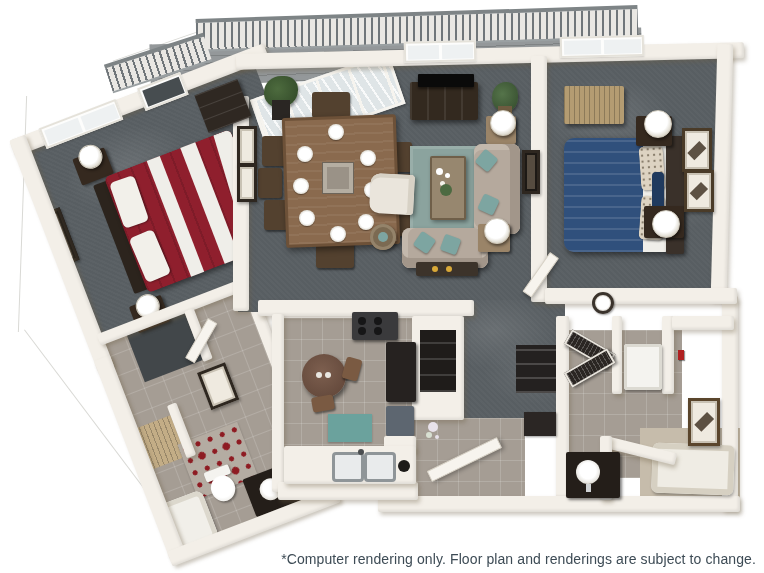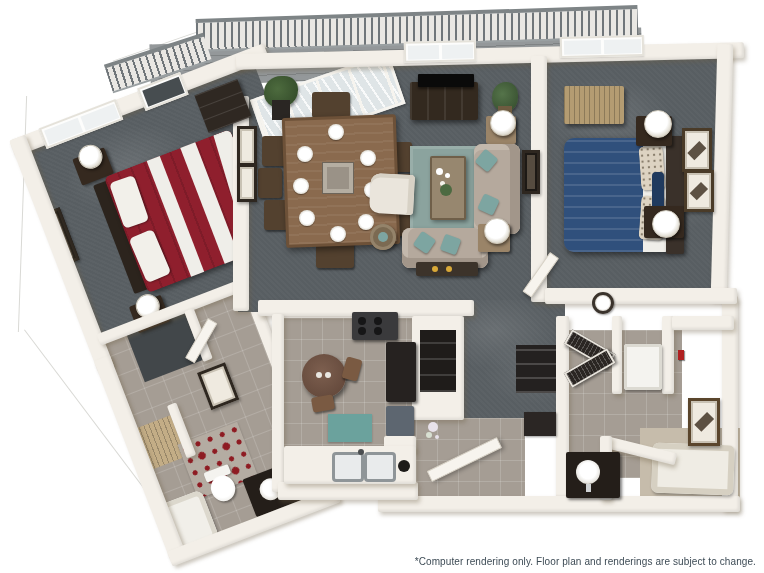--- a/index.html
+++ b/index.html
@@ -36,21 +36,21 @@
   .chair{position:absolute;background:#53412f;border-radius:3px;box-shadow:1px 2px 2px rgba(0,0,0,.45);}
   .railing{position:absolute;background-image:repeating-linear-gradient(90deg, var(--railing) 0 2px, #e9e7e3 2px 7px);
         border-top:4px solid #7e8486;border-bottom:2px solid #9aa0a2;}
   .pillow-teal{position:absolute;background:var(--pillowTeal);border-radius:3px;box-shadow:1px 1px 2px rgba(0,0,0,.3);}
   .pillow-white{position:absolute;background:#f2f0ea;border-radius:5px;box-shadow:1px 1px 2px rgba(0,0,0,.35);}
   .louver{position:absolute;background-color:#2b2623;border:2px solid #e8e4dc;
         background-image:repeating-linear-gradient(90deg, rgba(255,255,255,.22) 0 1px, transparent 1px 4px);
         box-shadow:2px 2px 3px rgba(0,0,0,.4);}
   .door{position:absolute;background:#f7f4ee;border:1px solid #d8d2c6;box-shadow:2px 2px 4px rgba(0,0,0,.3);border-radius:1px;}
   .pline{position:absolute;background:#d9d9d5;}
-  #footer{position:absolute;right:8px;bottom:6px;font-size:10px;color:var(--text);letter-spacing:.1px;}
+  #footer{position:absolute;right:8px;bottom:6px;font-size:14px;color:var(--text);letter-spacing:.1px;}
   .dresser-slat{background-image:repeating-linear-gradient(90deg, rgba(0,0,0,.22) 0 1px, transparent 1px 5px);}
   .appliance-dark{position:absolute;background:#262220;border-radius:2px;box-shadow:2px 2px 3px rgba(0,0,0,.5);}
 </style>
 </head>
 <body>
 
 <div id="scene" style="--wall: #f3efe8; --wallShade: #d9d2c6; --carpet: #585e62; --carpetDark: #42474a; --tile: #a59d94; --tileLight: #b4aca2; --balconyFloor: #94989a; --railing: #70767a; --bedRed: #8f1f2d; --bedBlue: #30507c; --sheetWhite: #efeee9; --woodDark: #33291f; --woodMedium: #8a6a4e; --woodLight: #b49c72; --sofa: #b5a99d; --rugTeal: #8ba39e; --pillowTeal: #7da5a1; --matTeal: #6ba29d; --rugRedAccent: #8e1b22; --text: #3d4b55;">
 
   <div class="pline" style="left:22px;top:96px;width:1px;height:236px;transform:rotate(2deg);"></div>
   <div class="pline" style="left:24px;top:330px;width:1px;height:242px;transform:rotate(-37deg);transform-origin:top left;"></div>

